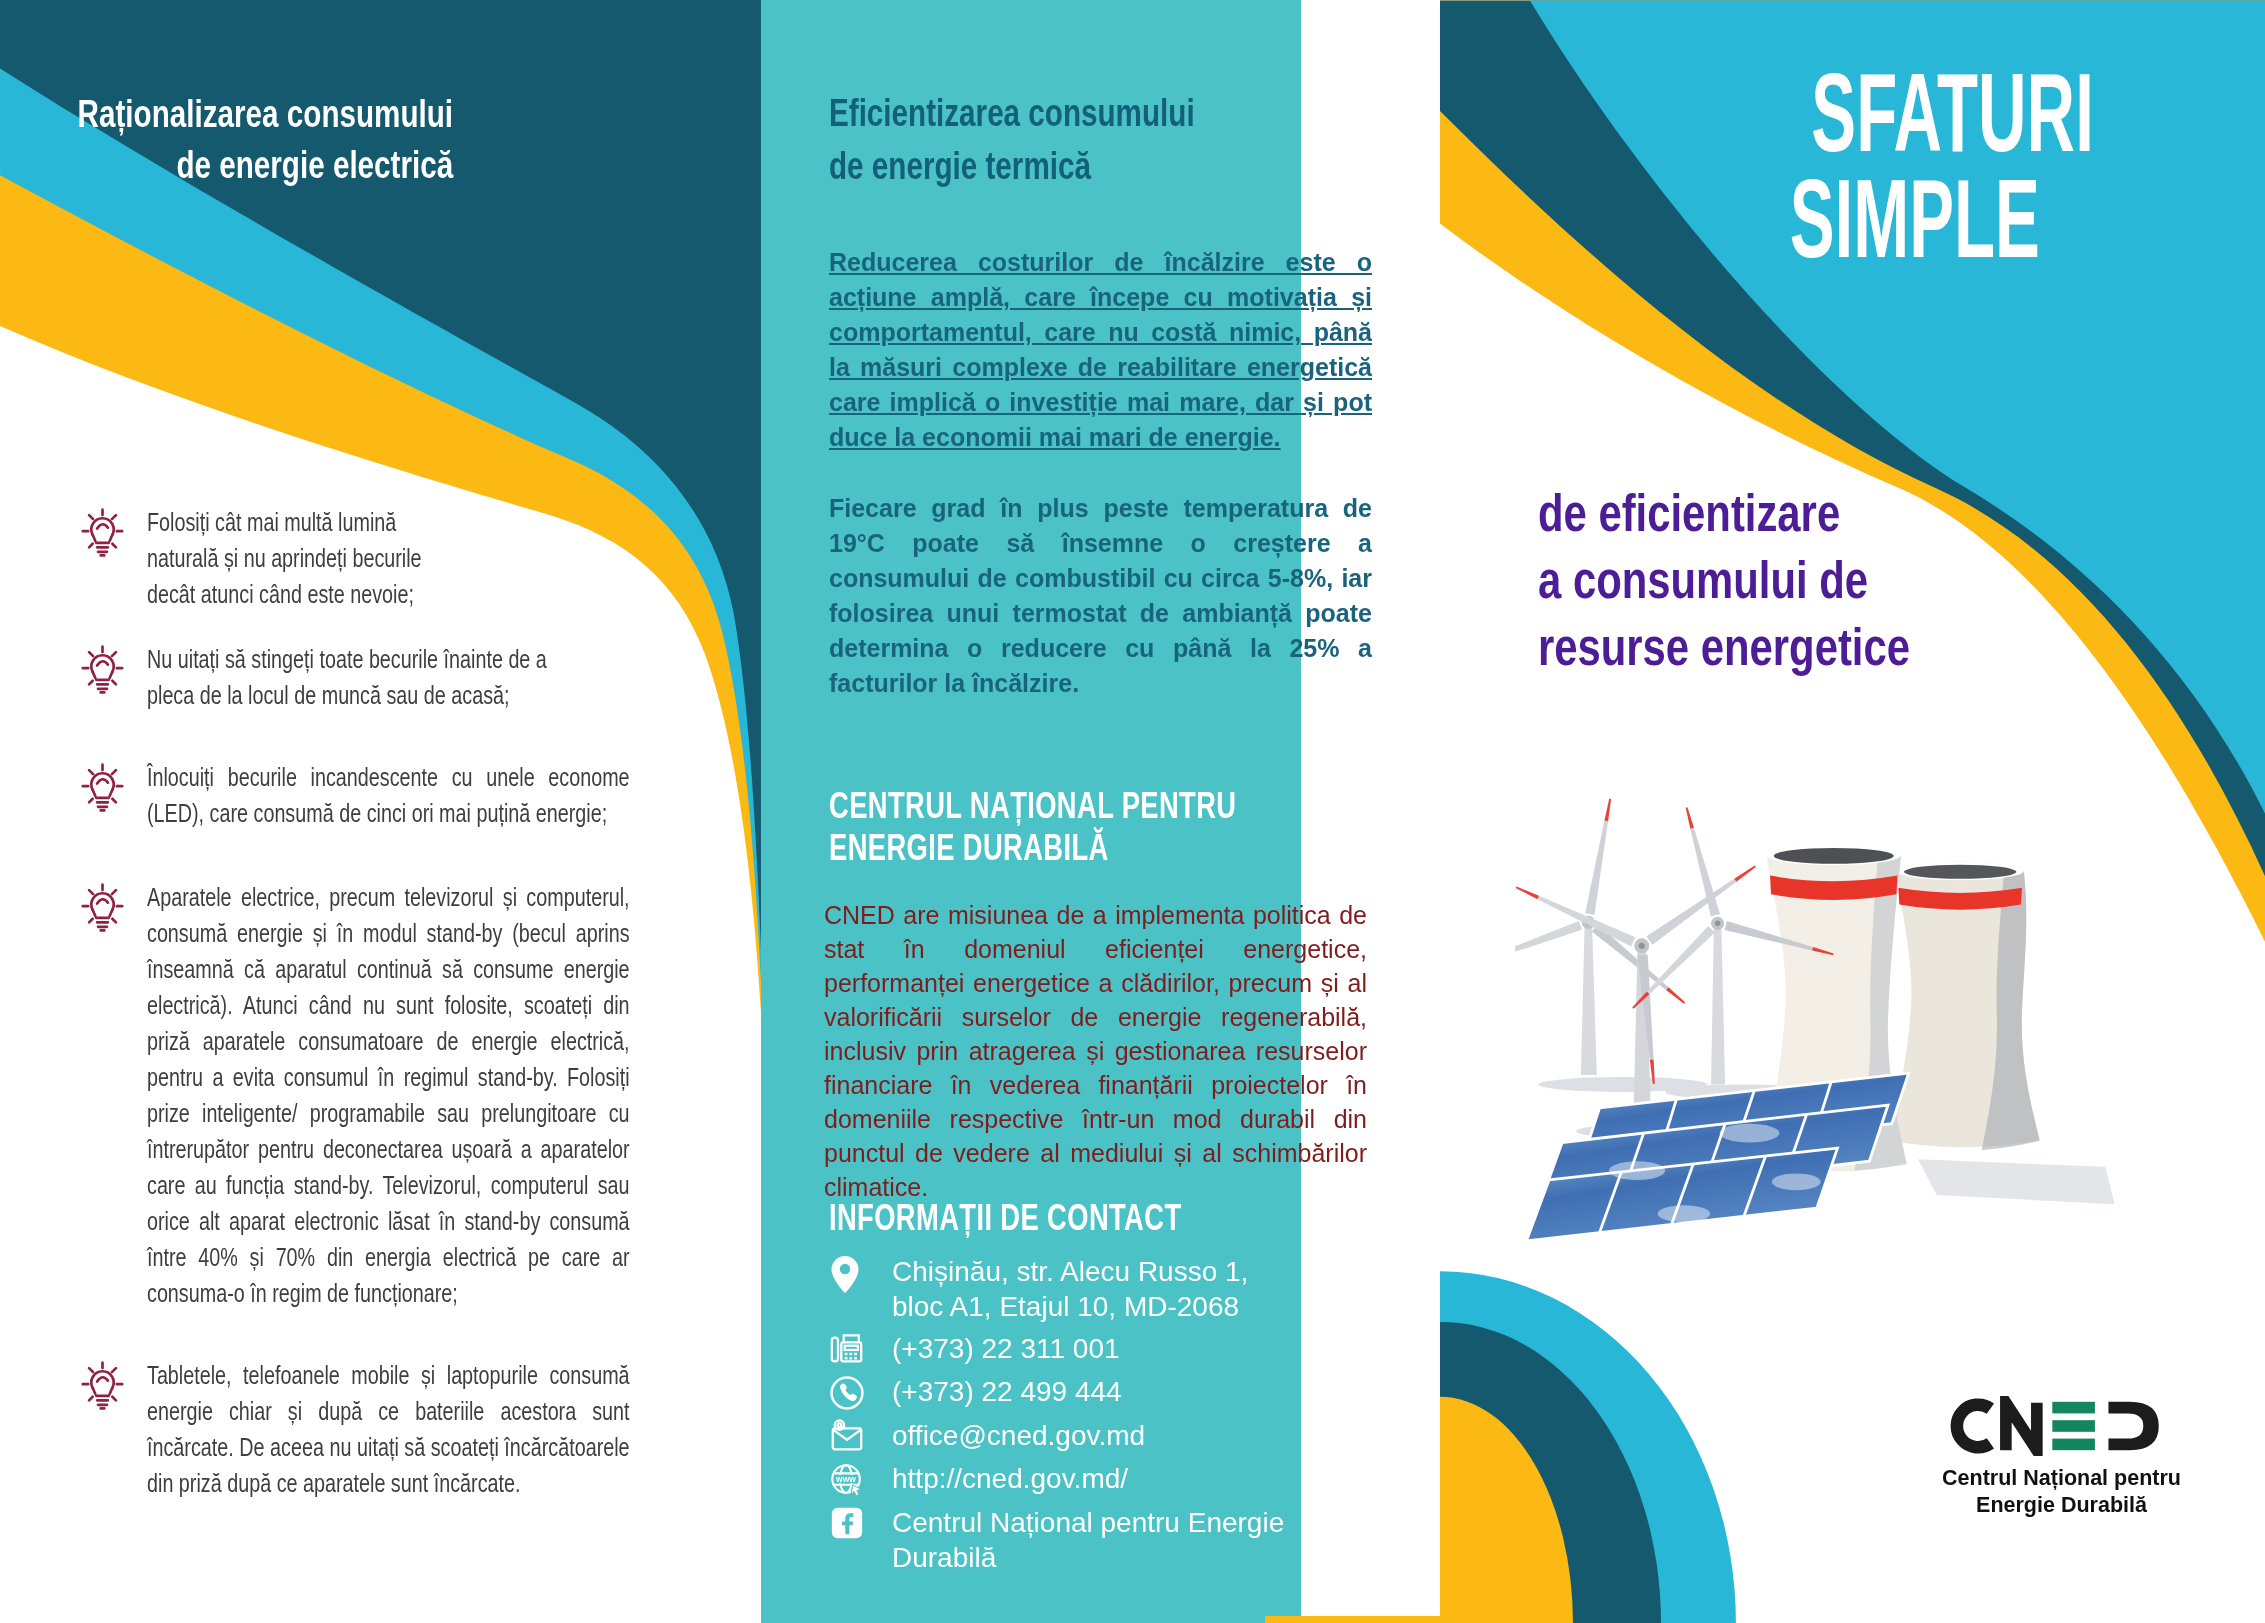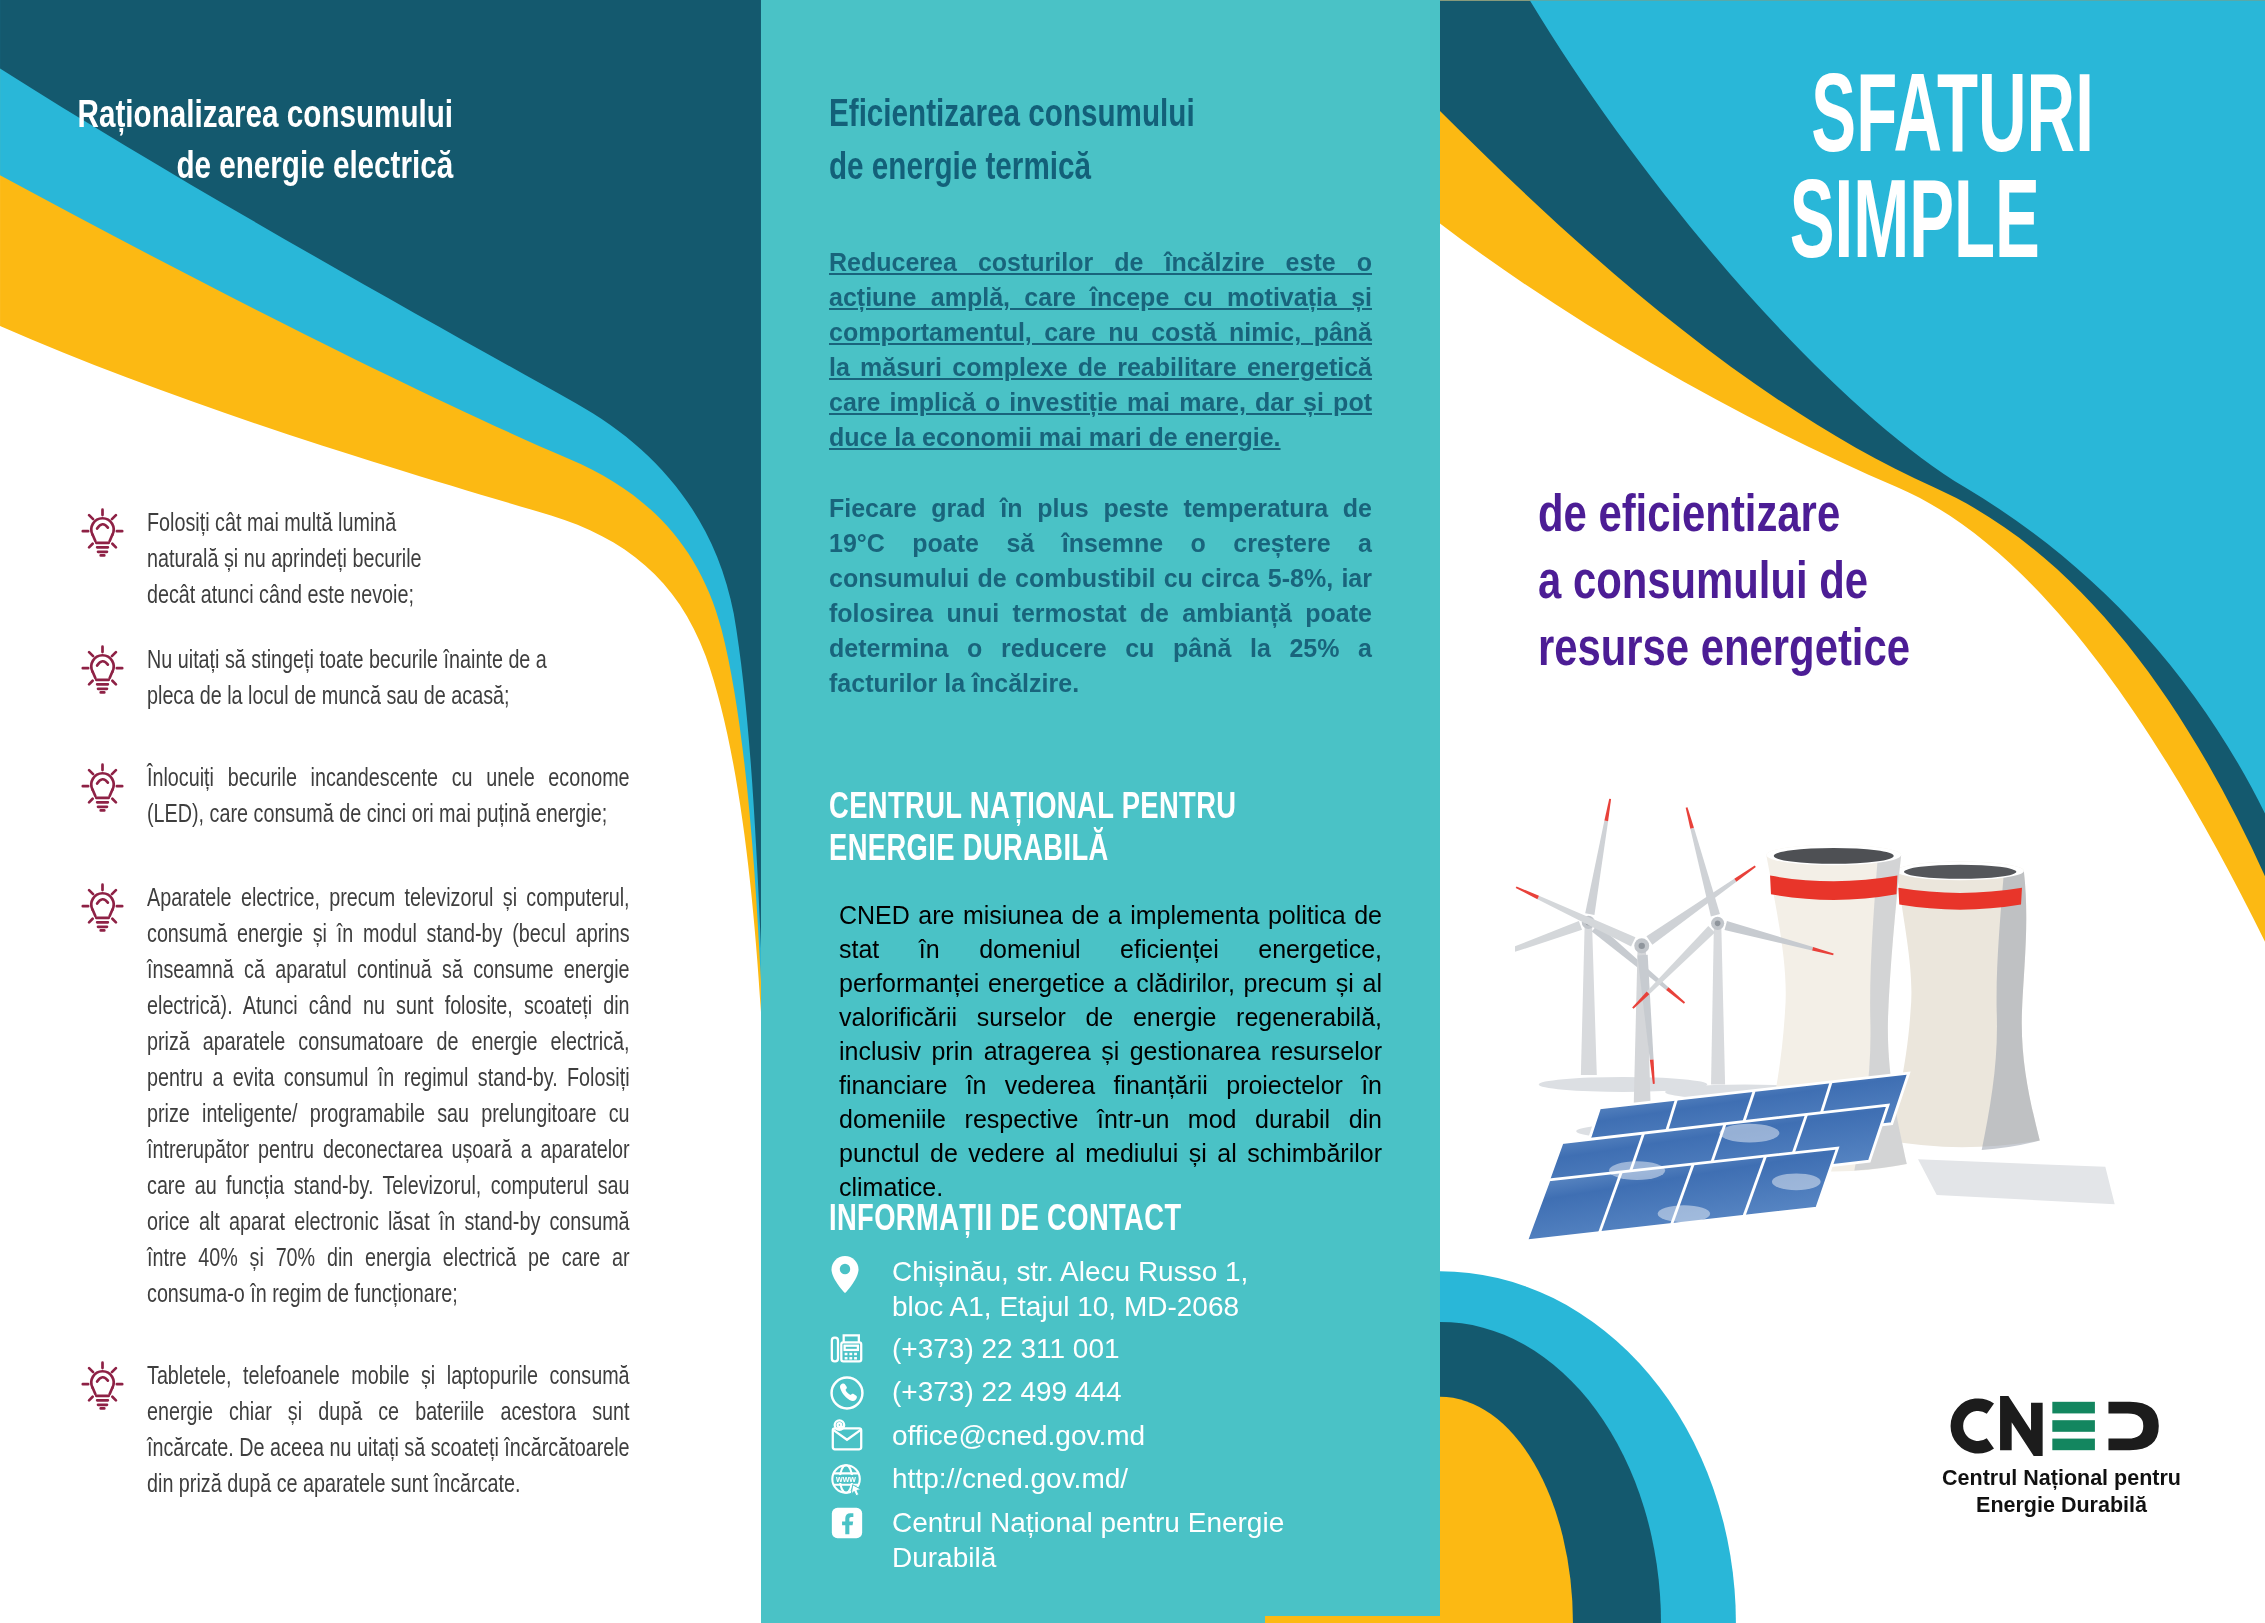--- a/index.html
+++ b/index.html
@@ -5,42 +5,42 @@
   html,body{margin:0;padding:0;}
   body{
     width:2265px;height:1624px;position:relative;overflow:hidden;background:#ffffff;
     font-family:"Liberation Sans","DejaVu Sans",sans-serif;
   }
   .abs{position:absolute;}
   svg{display:block;}
 
   
   #panel-left{left:0;top:0;width:761px;height:1624px;}
-  #panel-mid{left:761px;top:0;width:679px;height:1624px;background:#4ac2c6;}
+  #panel-mid{left:761px;top:0;width:540px;height:1624px;background:#4ac2c6;}
   #panel-right{left:1440px;top:0;width:825px;height:1624px;}
 
   
   .xl{display:inline-block;transform:scaleX(.76);transform-origin:0 0;}
   .xr{display:inline-block;transform:scaleX(.76);transform-origin:100% 0;}
   .line{display:block;}
 
   
   .l-title{right:308px;top:88px;text-align:right;color:#fff;font-weight:700;
            font-size:39px;line-height:51px;white-space:nowrap;}
   .tip{position:absolute;left:81px;display:flex;align-items:flex-start;}
   .tip svg{flex:0 0 43px;margin-top:1.9px;}
   .tip-text{margin-left:22.5px;font-size:26px;line-height:36px;color:#3e3e3e;
             text-align:justify;width:635px;transform:scaleX(.76);transform-origin:0 0;}
   .tip-text.rag{text-align:left;}
 
   
   .m-title{left:68px;top:86px;color:#136079;font-weight:700;font-size:39px;line-height:53px;white-space:nowrap;}
   .m-par{left:68px;width:543px;color:#19647c;font-size:25px;line-height:35px;text-align:justify;font-weight:600;}
   .m-h2{left:68px;color:#ffffff;font-weight:700;font-size:36px;line-height:42px;white-space:nowrap;letter-spacing:0.5px;}
-  .m-par-w{left:78px;width:543px;color:#000000;font-size:25px;line-height:34px;text-align:justify;}
+  .m-par-w{left:63px;width:543px;color:#7f1d1d;font-size:25px;line-height:34px;text-align:justify;}
   .contacts{left:68px;top:1254px;width:562px;}
   .crow{display:flex;align-items:flex-start;margin-bottom:6.6px;}
   .cicon{flex:0 0 37px;margin-right:26px;margin-top:0.9px;}
   .ctxt{font-size:28px;line-height:35px;color:#ffffff;}
 
   
   .badge{right:171px;top:60px;text-align:left;color:#ffffff;font-weight:700;
          font-size:112px;line-height:106px;white-space:nowrap;}
   .badge .line span{display:inline-block;transform:scaleX(.60);transform-origin:100% 0;}
   .subtitle{left:98px;top:480px;color:#4c1d95;font-weight:700;font-size:51px;line-height:67px;white-space:nowrap;}

